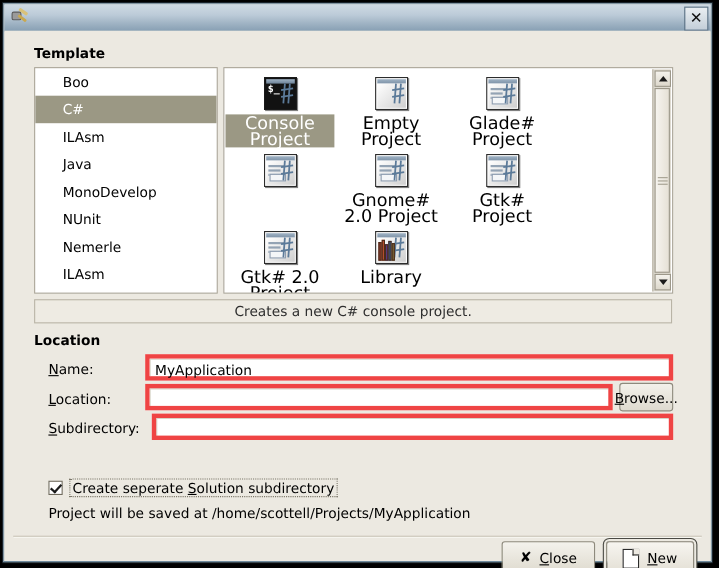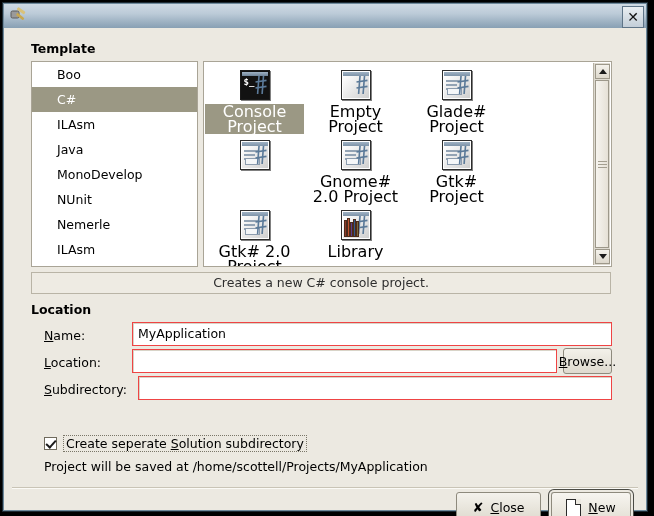--- a/index.html
+++ b/index.html
@@ -135,21 +135,21 @@
     display:flex;align-items:center;justify-content:center;
   }
   .sb-grip i{display:block;width:9px;height:1px;background:#a49f90;margin:2px 0;}
 
   
   .form-label{
     position:absolute;font-size:12.5px;color:#000;text-align:left;
   }
   .mn{text-decoration:underline;}
   .field{
-    position:absolute;background:#fff;border:1px solid #ef4444;
+    position:absolute;background:#fff;border:4px solid #ef4444;
     box-sizing:border-box;height:24px;line-height:22px;
     font-size:12.5px;color:#000;padding:0 5px;
     box-shadow:inset 1px 1px 0 #d8d4c8;
   }
   .browse-btn{
     position:absolute;height:26px;
     background:linear-gradient(to bottom,#f3f1ea,#dedacf);
     border:1px solid #8e8a7d;border-radius:3px;box-sizing:border-box;
     font-size:12.5px;color:#000;display:flex;align-items:center;justify-content:center;
   }

